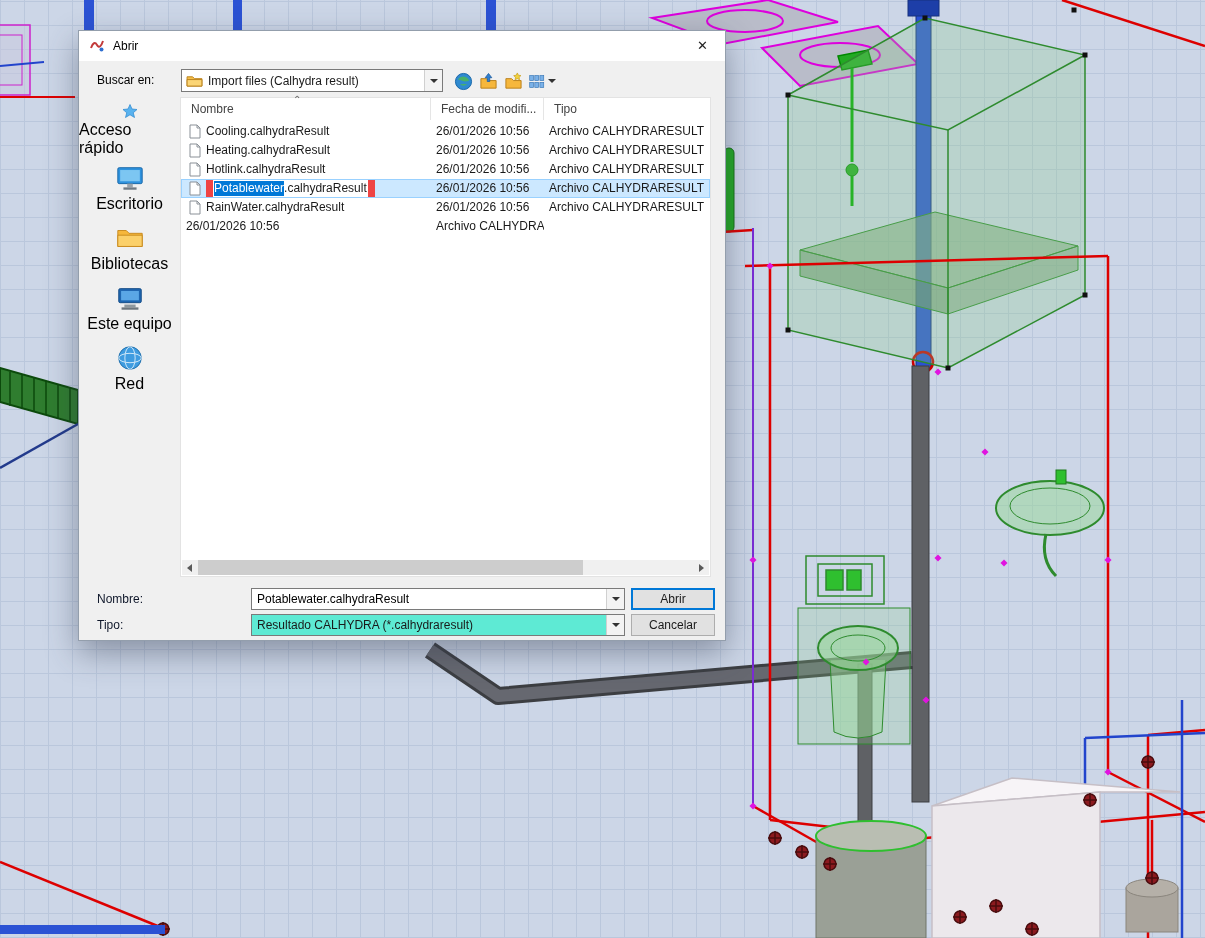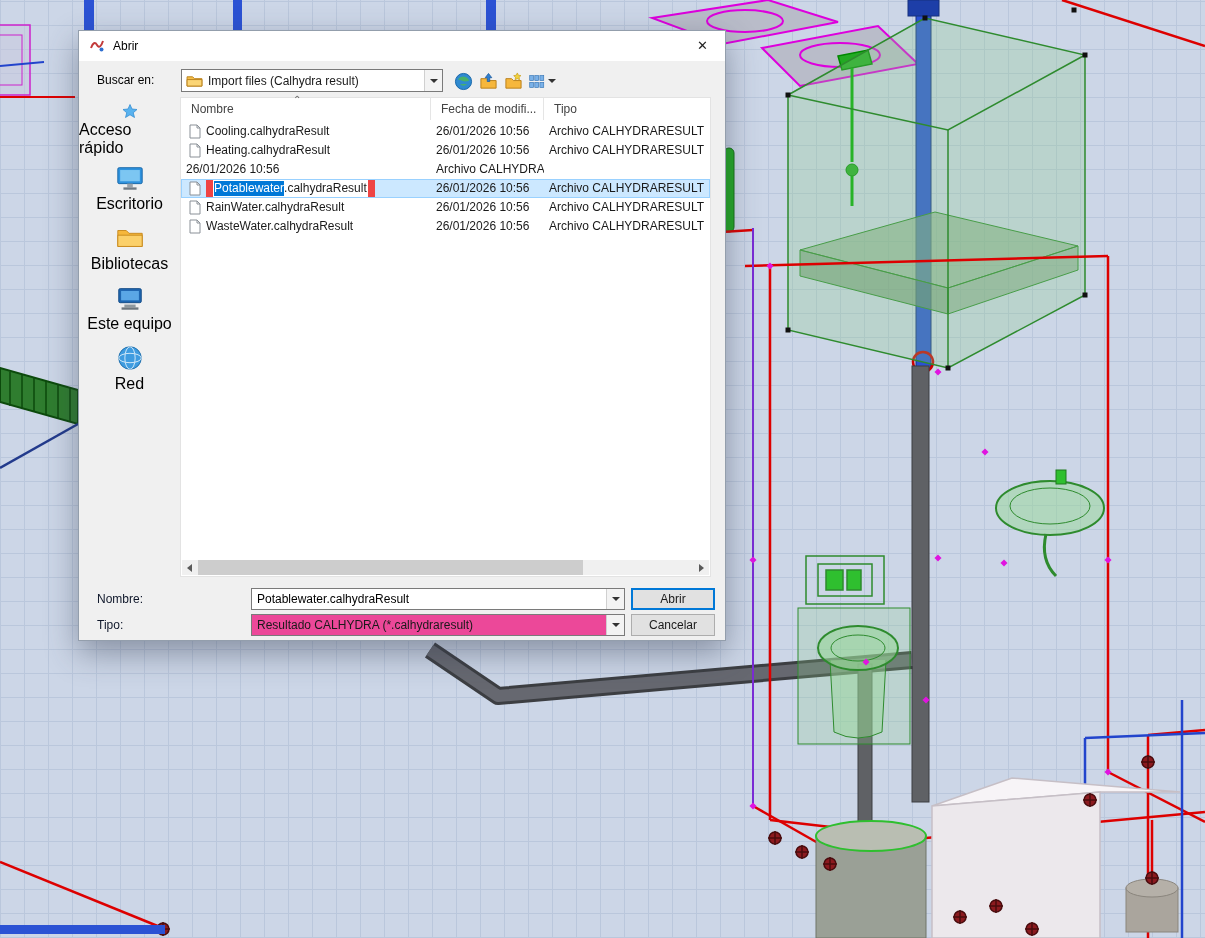--- a/index.html
+++ b/index.html
@@ -63,21 +63,21 @@
   .tri-l{width:0;height:0;border-top:4px solid transparent;border-bottom:4px solid transparent;
          border-right:5px solid #5a5a5a;}
   .tri-r{width:0;height:0;border-top:4px solid transparent;border-bottom:4px solid transparent;
          border-left:5px solid #5a5a5a;}
   .sb-thumb{position:absolute;left:16px;top:0;width:385px;height:15px;background:#cdcdcd;cursor:pointer;}
   
   .btm-lbl{position:absolute;left:18px;line-height:22px;color:#0f172a;}
   .btm-combo{left:172px;width:374px;gap:8px;}
   .btm-combo input{flex:1;border:none;outline:none;font:12px "Liberation Sans",sans-serif;
                    padding-left:5px;background:transparent;}
-  .combo.gray{background:#ec4899;}
+  .combo.gray{background:#5eead4;}
   .btn{position:absolute;left:552px;width:84px;height:22px;background:#e1e1e1;
        border:1px solid #adadad;box-sizing:border-box;text-align:center;line-height:20px;
        font-size:12px;cursor:pointer;}
   .btn.default{border-color:#0078d7;box-shadow:inset 0 0 0 1px #0078d7;}
 </style>
 </head>
 <body>
 
 <div class="scene">
   <svg width="1205" height="938" viewBox="0 0 1205 938">
@@ -381,20 +381,27 @@
               <path d="M1 1 h7 l3 3 v10 h-10 z" fill="#fff" stroke="#8a9097"></path>
               <path d="M8 1 v3 h3" fill="none" stroke="#8a9097"></path>
             </svg>
           <span>Heating.calhydraResult</span>
           </div>
         <div class="c">26/01/2026 10:56</div>
         <div class="c">Archivo CALHYDRARESULT</div>
       </div>
 
       <div class="file-row">
+        <div class="c cname">
+            <svg class="ficon" viewBox="0 0 12 15">
+              <path d="M1 1 h7 l3 3 v10 h-10 z" fill="#fff" stroke="#8a9097"></path>
+              <path d="M8 1 v3 h3" fill="none" stroke="#8a9097"></path>
+            </svg>
+          <span>Hotlink.calhydraResult</span>
+          </div>
         <div class="c">26/01/2026 10:56</div>
         <div class="c">Archivo CALHYDRARESULT</div>
       </div>
 
       <div class="file-row selected">
         <div class="c cname">
             <svg class="ficon" viewBox="0 0 12 15">
               <path d="M1 1 h7 l3 3 v10 h-10 z" fill="#fff" stroke="#8a9097"></path>
               <path d="M8 1 v3 h3" fill="none" stroke="#8a9097"></path>
             </svg>
@@ -413,27 +420,20 @@
               <path d="M1 1 h7 l3 3 v10 h-10 z" fill="#fff" stroke="#8a9097"></path>
               <path d="M8 1 v3 h3" fill="none" stroke="#8a9097"></path>
             </svg>
           <span>RainWater.calhydraResult</span>
           </div>
         <div class="c">26/01/2026 10:56</div>
         <div class="c">Archivo CALHYDRARESULT</div>
       </div>
 
       <div class="file-row">
-        <div class="c cname">
-            <svg class="ficon" viewBox="0 0 12 15">
-              <path d="M1 1 h7 l3 3 v10 h-10 z" fill="#fff" stroke="#8a9097"></path>
-              <path d="M8 1 v3 h3" fill="none" stroke="#8a9097"></path>
-            </svg>
-          <span>WasteWater.calhydraResult</span>
-          </div>
         <div class="c">26/01/2026 10:56</div>
         <div class="c">Archivo CALHYDRARESULT</div>
       </div>
     </div>
 
     <div class="hscroll">
       <span class="sb-btn sb-left">
           <span class="tri-l"></span>
         </span>
       <span class="sb-thumb"></span>

